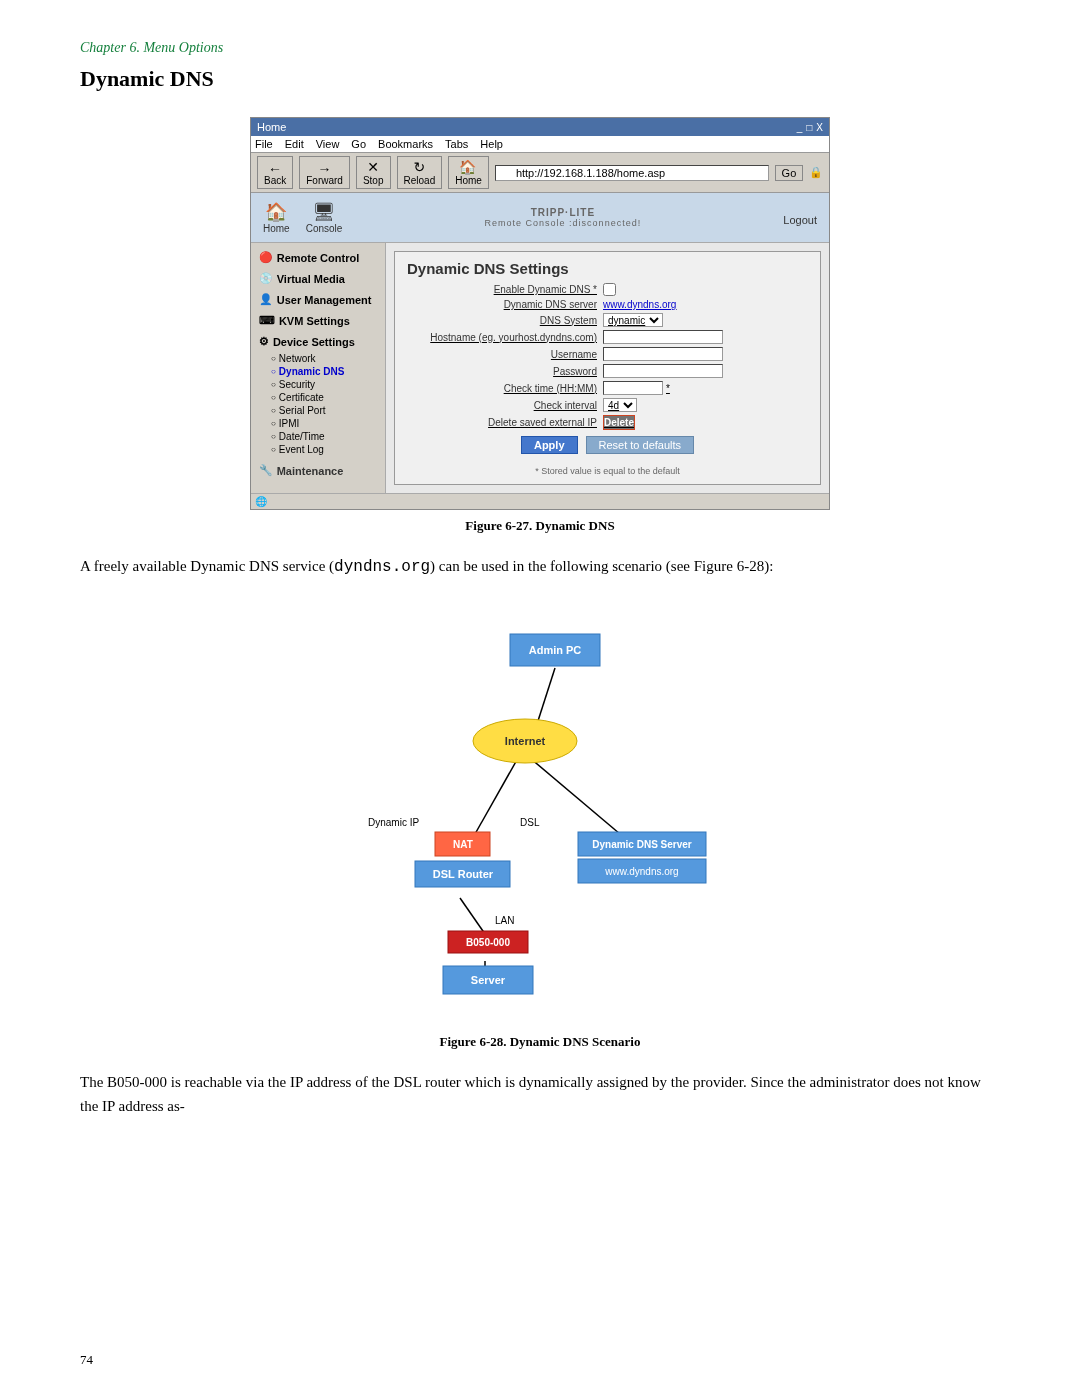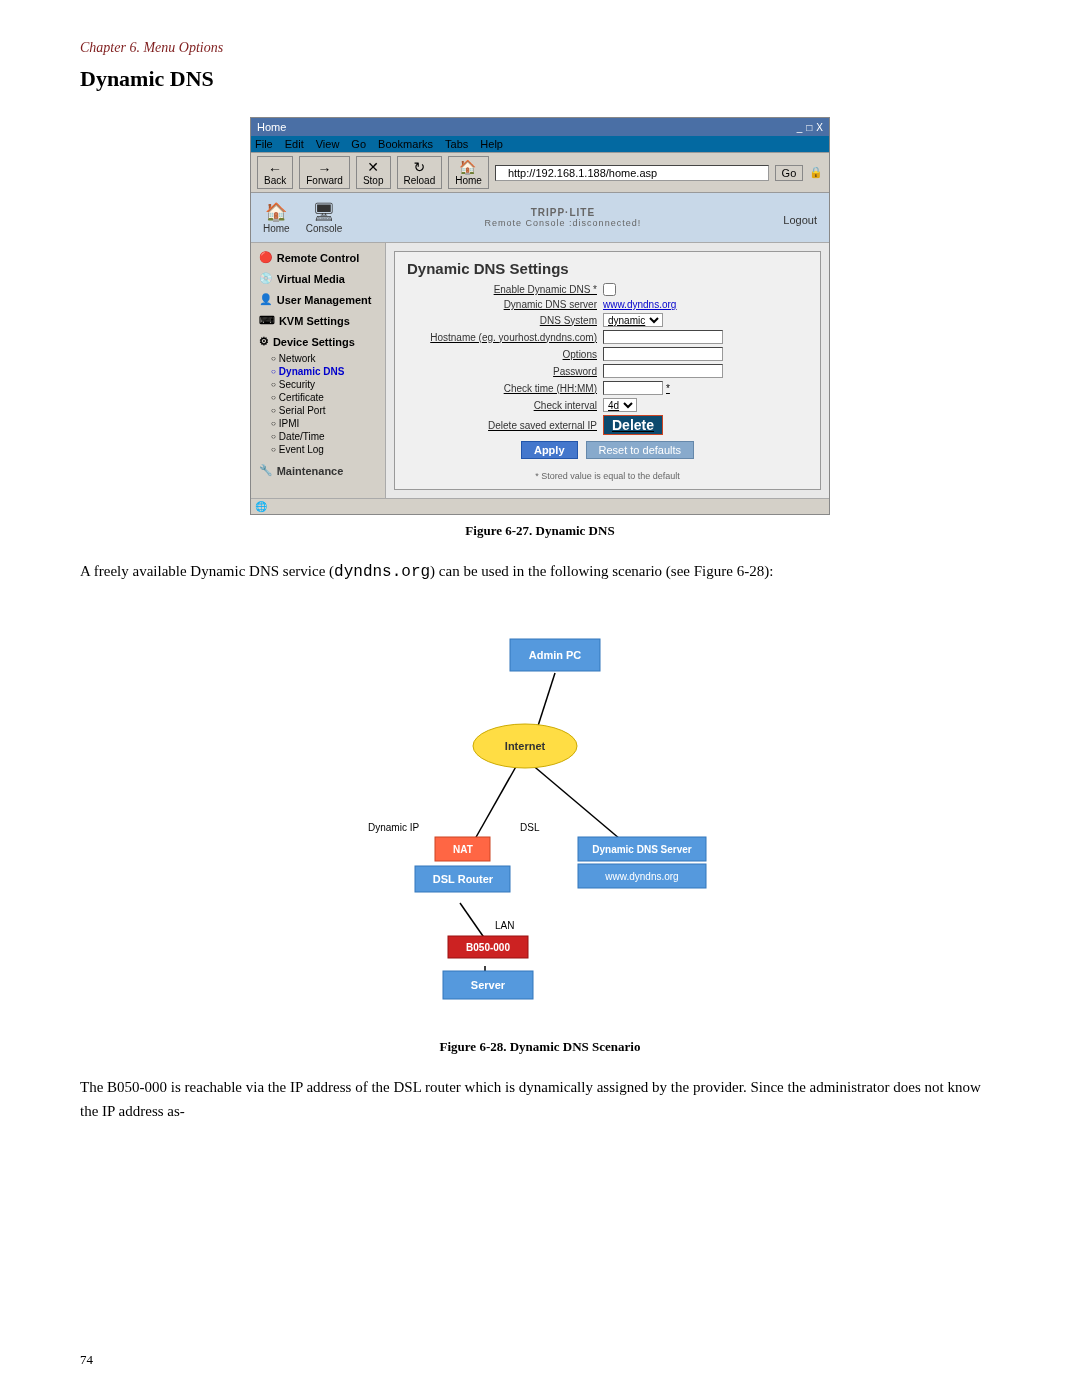--- a/index.html
+++ b/index.html
@@ -8,21 +8,21 @@
       font-family: Times New Roman, serif;
       font-size: 15px;
       color: #000;
       width: 1080px;
       min-height: 1398px;
       padding: 40px 80px;
     }
     .chapter-header {
       font-style: italic;
       font-size: 14px;
-      color: #7f1d1d;
+      color: #15803d;
       margin-bottom: 10px;
     }
     .page-title {
       font-size: 22px;
       font-weight: bold;
       margin-bottom: 25px;
     }
     
     .browser-window {
       border: 1px solid #888;
@@ -40,21 +40,21 @@
       justify-content: space-between;
       align-items: center;
       font-size: 11px;
     }
     .browser-titlebar-controls {
       display: flex;
       gap: 4px;
       font-size: 10px;
     }
     .browser-menubar {
-      background: #0369a1;
+      background: #ffffff;
       padding: 2px 4px;
       display: flex;
       gap: 12px;
       font-size: 11px;
       border-bottom: 1px solid #999;
     }
     .browser-toolbar {
       background: #d4d0c8;
       padding: 3px 6px;
       display: flex;
@@ -76,21 +76,21 @@
     .address-bar {
       flex: 1;
       display: flex;
       align-items: center;
       gap: 4px;
     }
     .address-input {
       flex: 1;
       border: 1px inset #999;
       background: white;
-      padding: 1px 12px;
+      padding: 1px 20px;
       font-size: 11px;
     }
     .go-btn {
       background: #d4d0c8;
       border: 1px solid #888;
       padding: 1px 6px;
       font-size: 11px;
     }
     
     .device-ui {
@@ -232,25 +232,25 @@
     .form-select {
       border: 1px solid #999;
       background: white;
       font-size: 10px;
       height: 14px;
     }
     .form-checkbox {
       margin-right: 4px;
     }
     .delete-btn {
-      background: #0c4a6e;
+      background: #737373;
       color: white;
       border: 1px solid #cc4422;
-      padding: 1px 8px;
-      font-size: 14px;
+      padding: 1px 0;
+      font-size: 10px;
       cursor: pointer;
       font-weight: bold;
     }
     .apply-btn {
       background: #4477cc;
       color: white;
       border: 1px solid #2255aa;
       padding: 2px 12px;
       font-size: 11px;
       cursor: pointer;
@@ -469,21 +469,21 @@
               <option>dynamic</option>
             </select>
           </div>
 
           <div class="form-row">
             <div class="form-label">Hostname (eg. yourhost.dyndns.com)</div>
             <input type="text" class="form-input" style="">
           </div>
 
           <div class="form-row">
-            <div class="form-label">Options</div>
+            <div class="form-label">Username</div>
             <input type="text" class="form-input" style="">
           </div>
 
           <div class="form-row">
             <div class="form-label">Password</div>
             <input type="password" class="form-input" style="">
           </div>
 
           <div class="form-row">
             <div class="form-label">Check time (HH:MM)</div>

